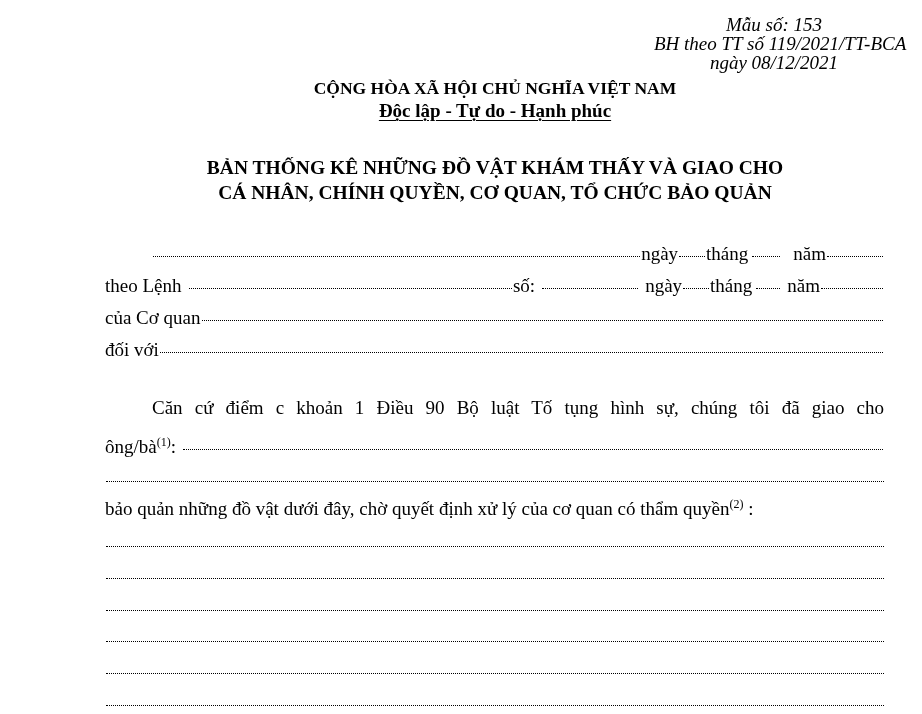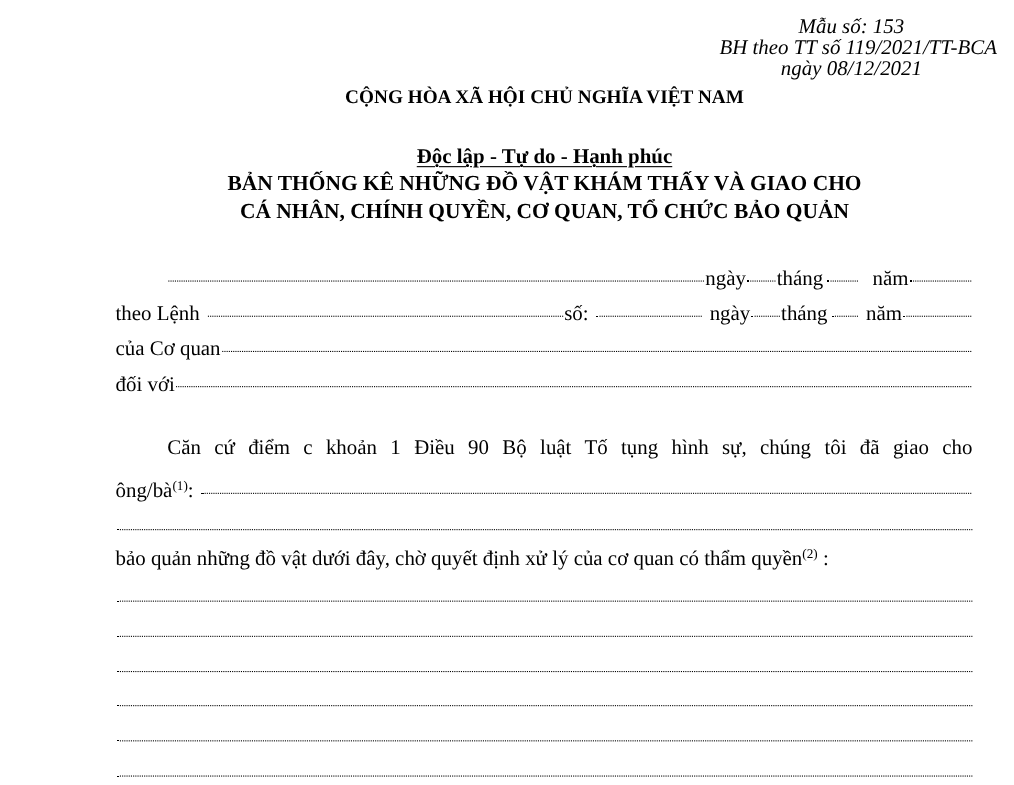--- a/index.html
+++ b/index.html
@@ -54,21 +54,20 @@
       text-align: center;
     }
     .motto {
       display: inline-block;
       font-weight: bold;
       font-size: 19px;
       line-height: 24px;
       text-decoration: underline;
       text-underline-offset: 3px;
       text-decoration-thickness: 1px;
-      margin-top: 32px;
     }
 
     .doc-title {
       position: absolute;
       left: 0;
       width: 990px;
       text-align: center;
       font-weight: bold;
       font-size: 19.5px;
       line-height: 25px;

